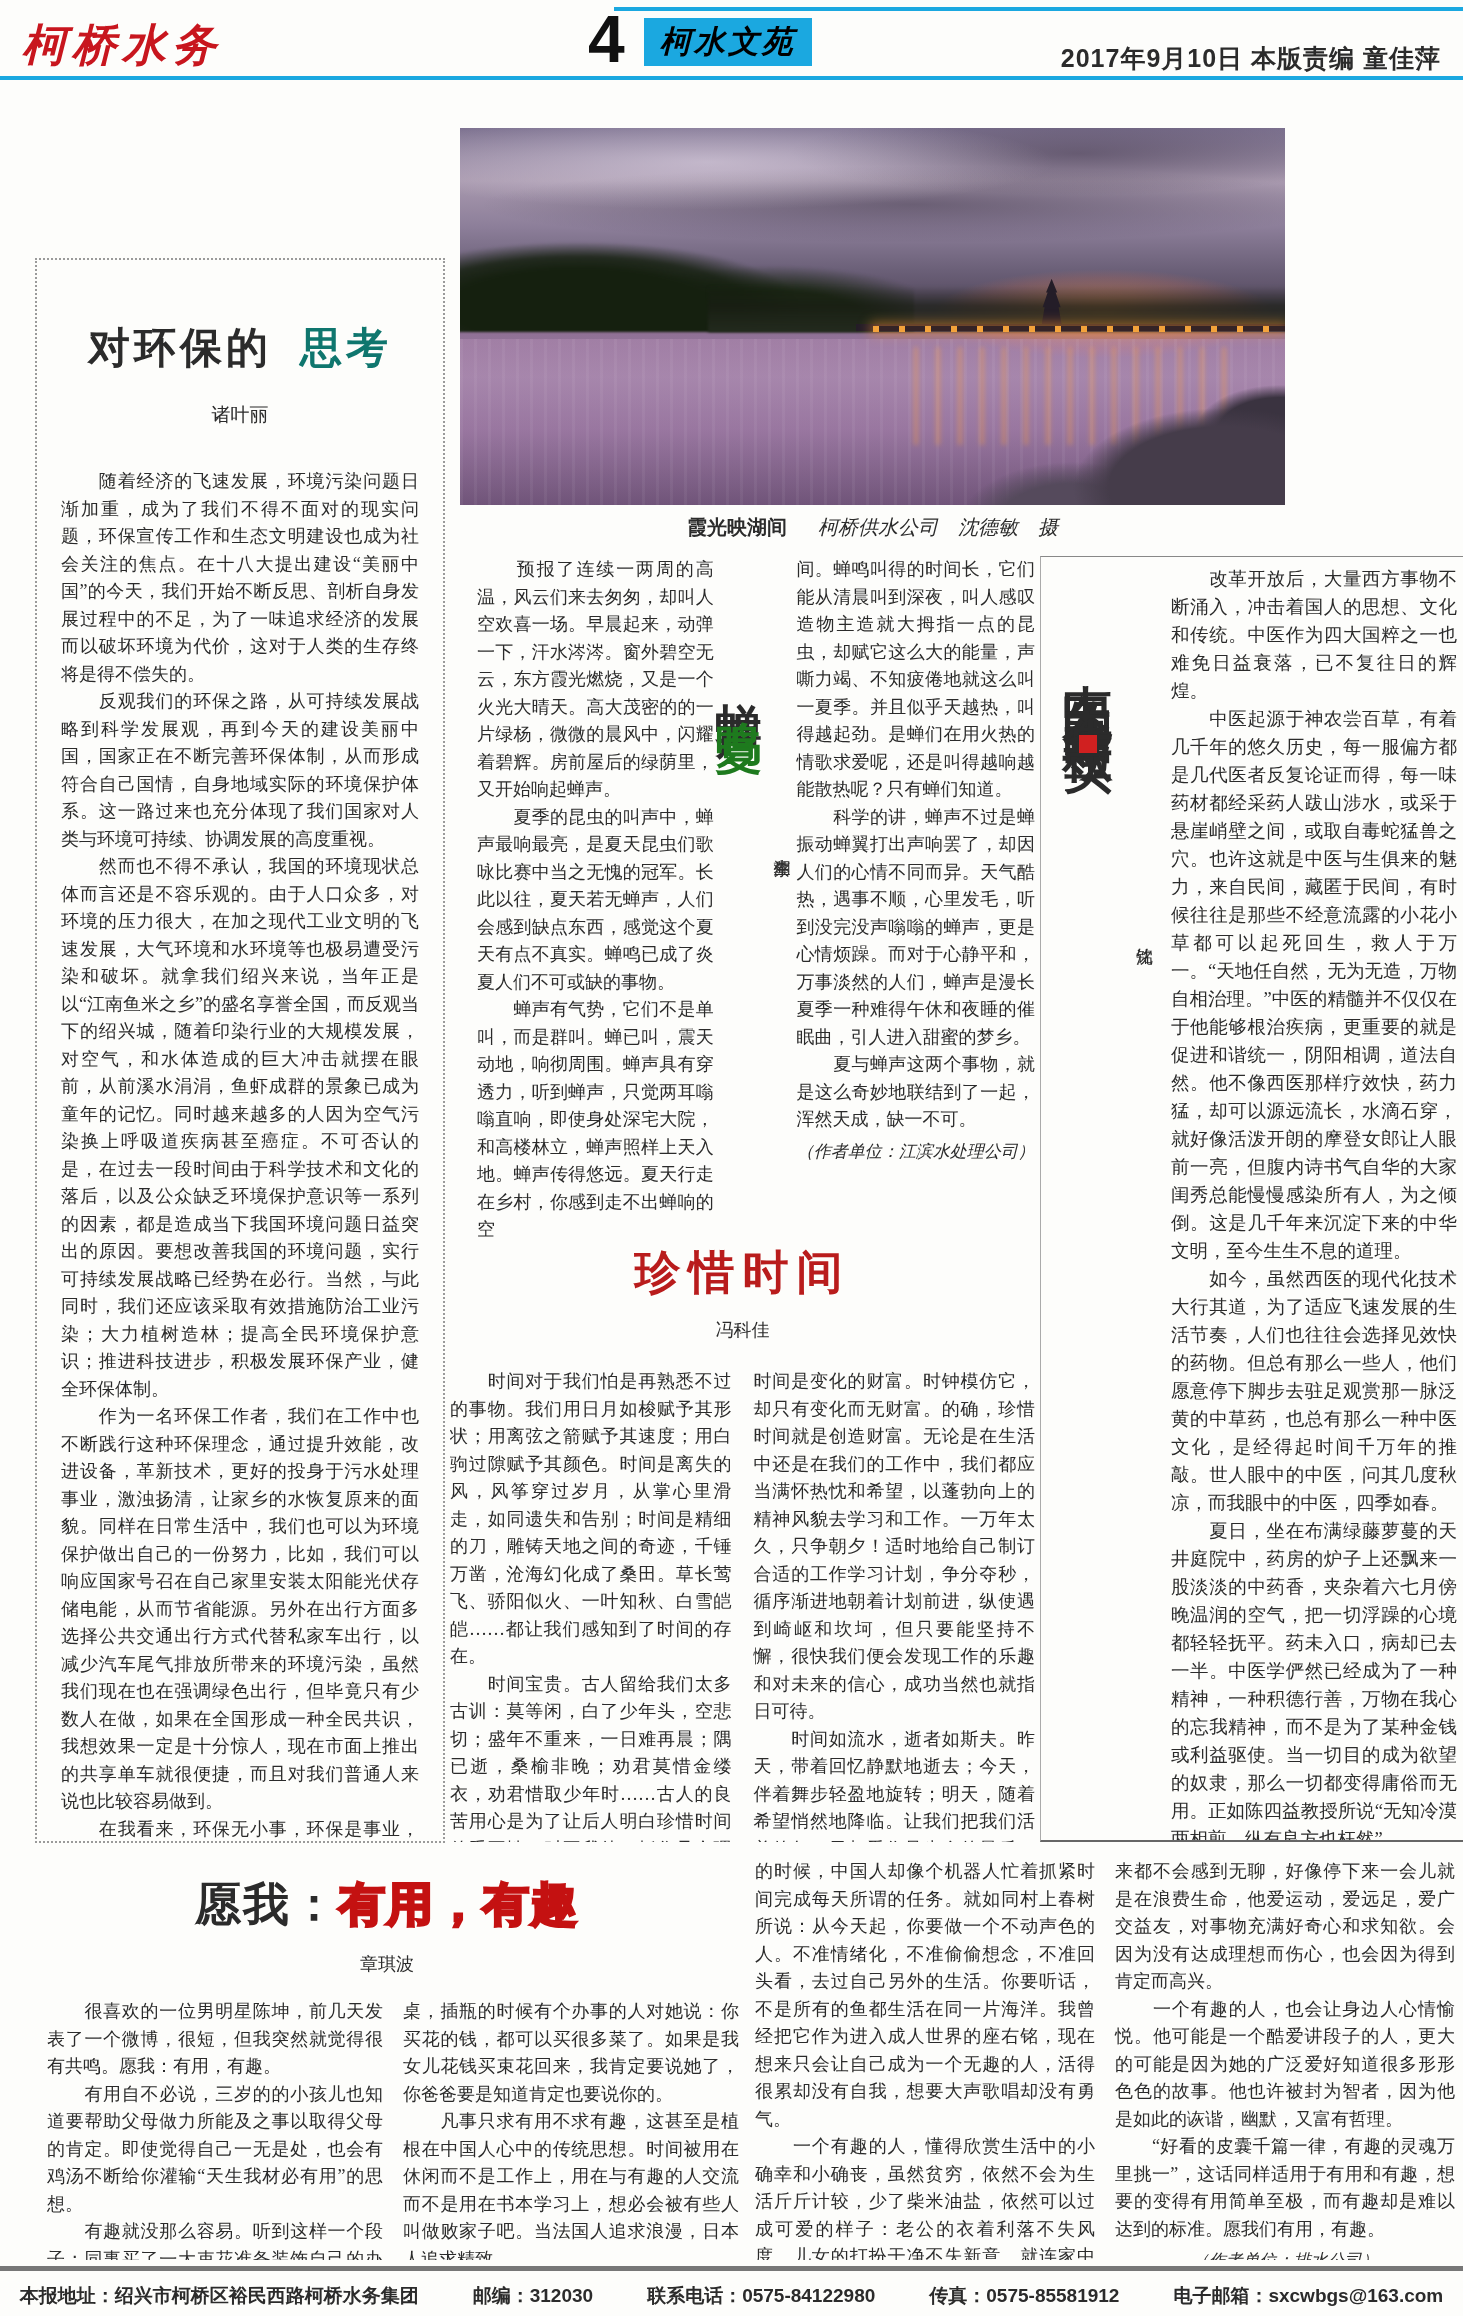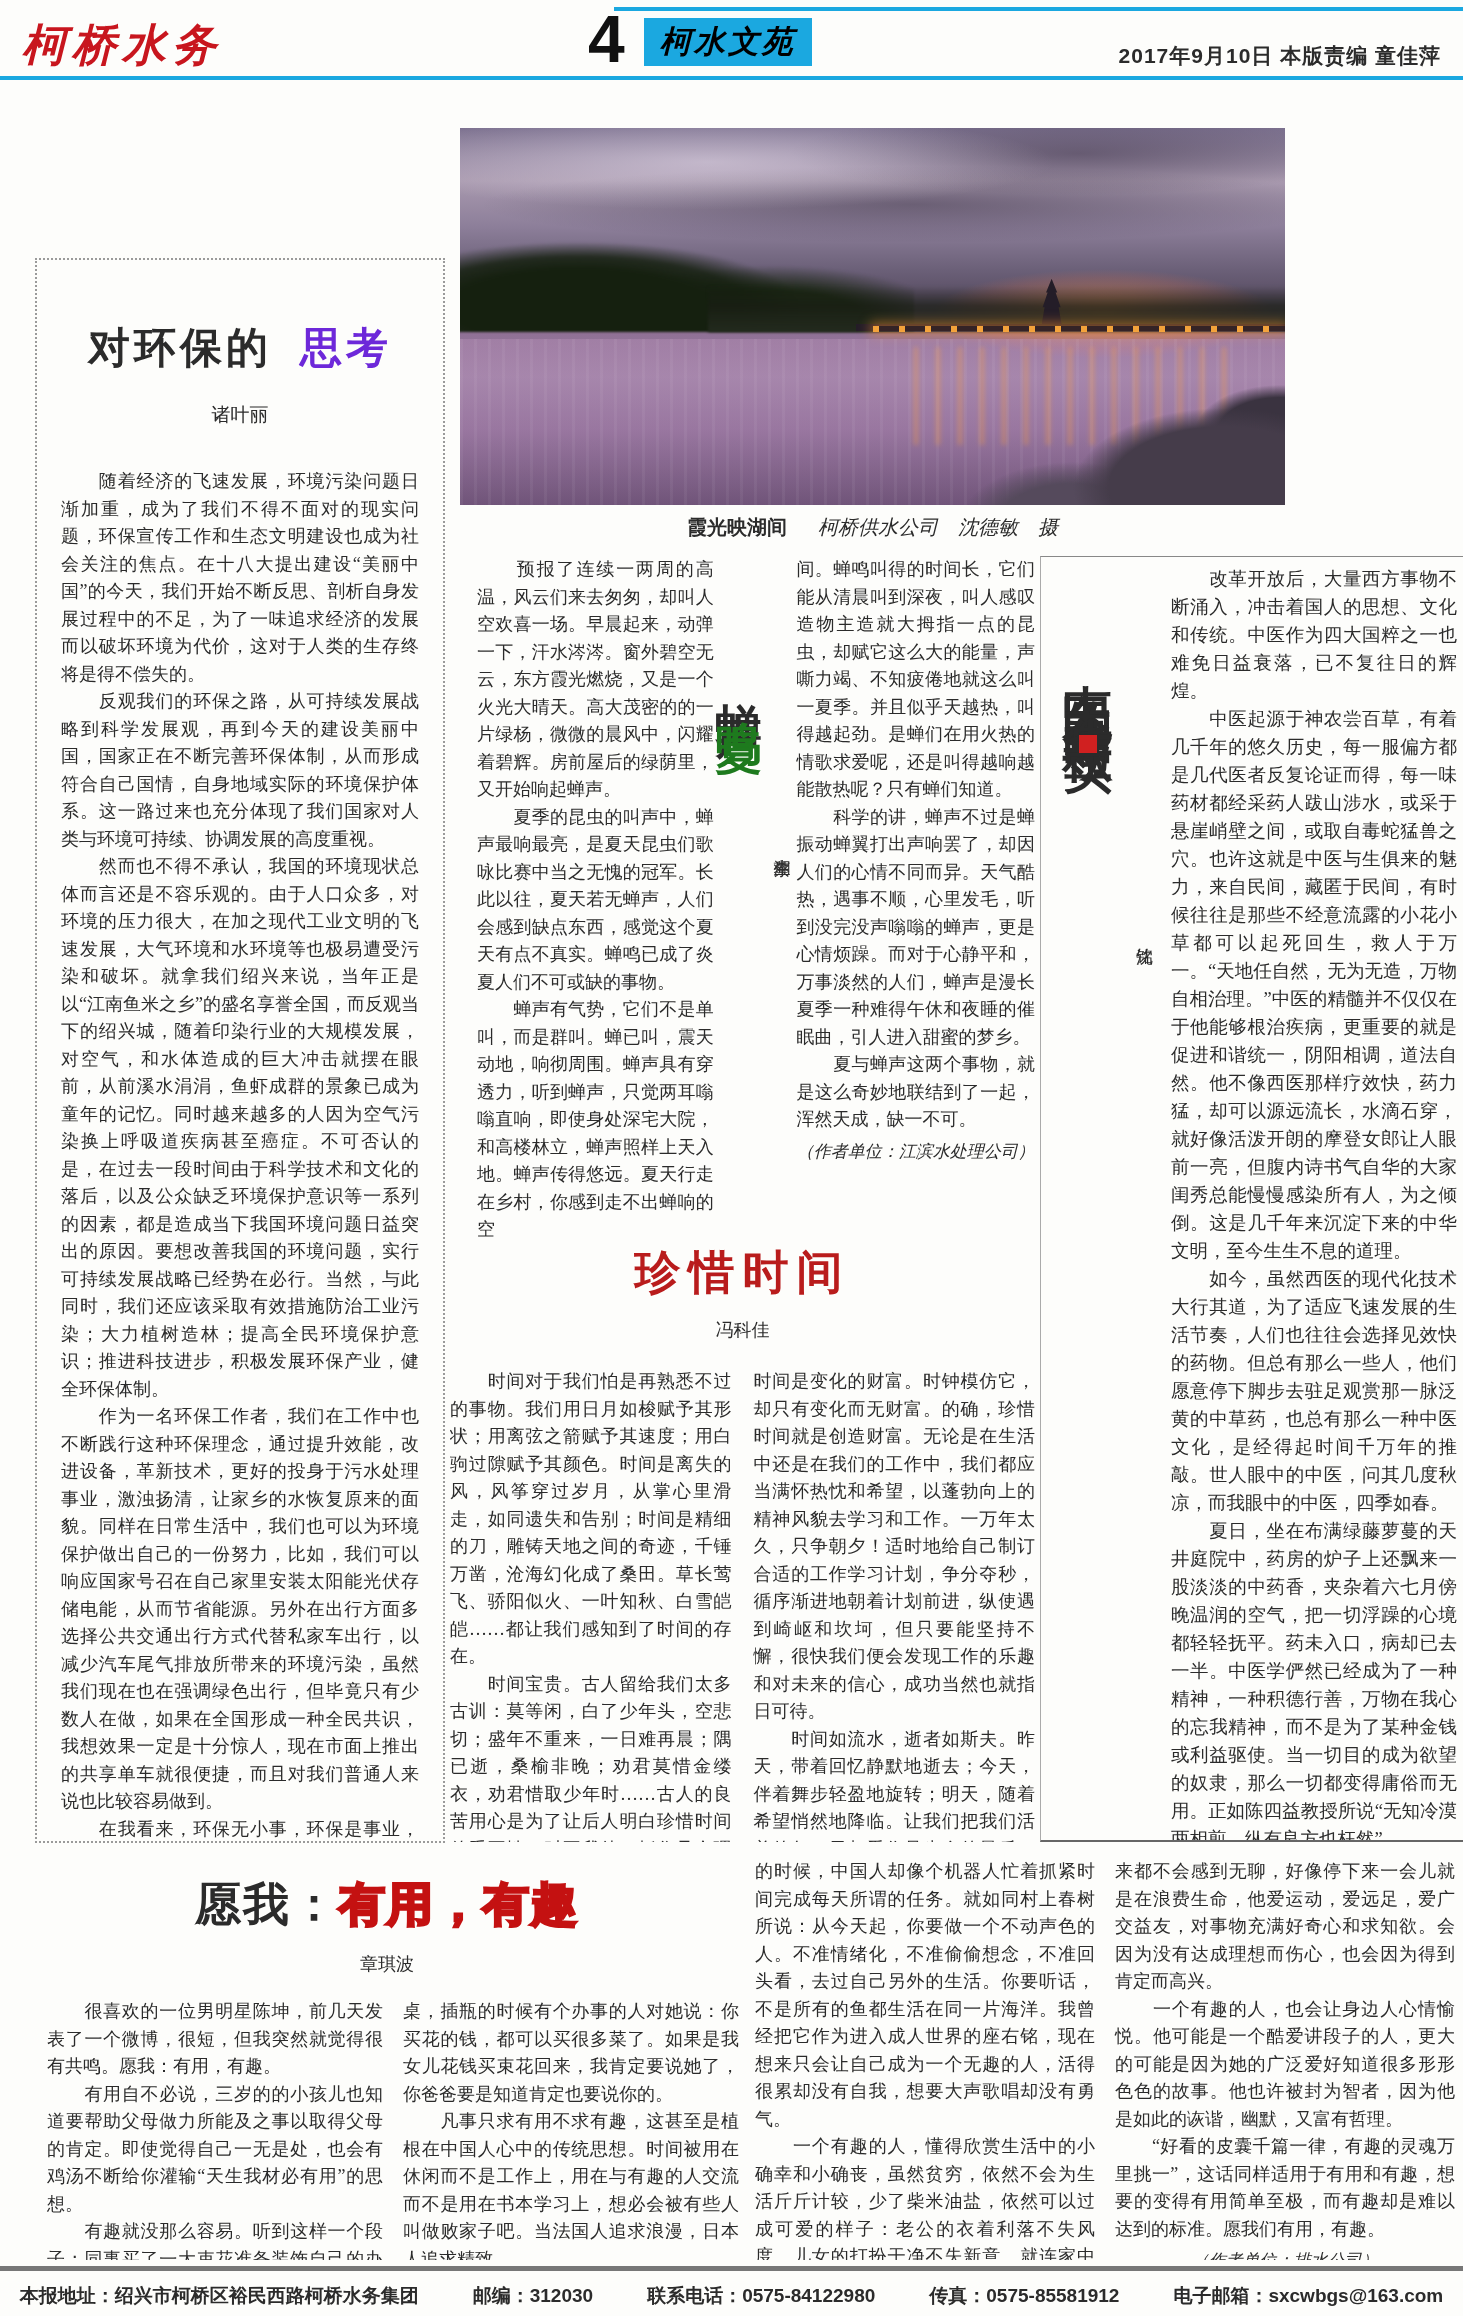--- a/index.html
+++ b/index.html
@@ -7,21 +7,21 @@
         font-family:"Liberation Serif","DejaVu Serif",serif;color:#2b2b2b;}
   
   .masthead{position:absolute;left:22px;top:16px;font-size:44px;font-weight:bold;
             font-style:italic;color:#c8161e;letter-spacing:6px;font-family:"DejaVu Serif",serif;}
   .cyan-topline{position:absolute;left:614px;top:7px;width:849px;height:4px;background:#1ba8e0;}
   .page-number{position:absolute;left:588px;top:6px;font-size:66px;font-weight:900;
                font-family:"Liberation Sans",sans-serif;color:#111;line-height:1;}
   .section-box{position:absolute;left:644px;top:18px;width:168px;height:48px;background:#1ba8e0;
                color:#000000;font-size:31px;font-weight:bold;font-style:italic;display:flex;
                align-items:center;justify-content:center;letter-spacing:3px;}
-  .header-date{position:absolute;right:22px;top:42px;font-size:21px;font-weight:bold;
+  .header-date{position:absolute;right:22px;top:42px;font-size:25px;font-weight:bold;
                font-family:"Liberation Sans",sans-serif;letter-spacing:1px;}
   .header-rule{position:absolute;left:0;top:76px;width:1463px;height:4px;background:#1ba8e0;}
   
   .photo{position:absolute;left:460px;top:128px;width:825px;height:377px;overflow:hidden;
          background:linear-gradient(180deg,#7d7290 0%,#a899ae 14%,#8d7f9a 26%,#6a5f77 38%,#55495e 47%,#8e6f94 54%,#a184a8 66%,#97769f 80%,#6d5476 100%);}
   .photo .cloud1{position:absolute;left:0;top:0;width:100%;height:45%;
      background:radial-gradient(ellipse 60% 40% at 30% 20%,rgba(230,220,235,.55),transparent 70%),
                 radial-gradient(ellipse 50% 35% at 75% 15%,rgba(60,50,70,.5),transparent 70%),
                 radial-gradient(ellipse 70% 30% at 55% 45%,rgba(50,42,60,.45),transparent 75%);}
   .photo .glow{position:absolute;left:45%;top:30%;width:55%;height:35%;
@@ -52,21 +52,21 @@
   .photo-caption .cap-title{font-weight:bold;font-family:"Liberation Sans",sans-serif;}
   .photo-caption .cap-credit{margin-left:26px;font-style:italic;}
   
   .para{margin:0;text-align:justify;font-size:18px;line-height:27.5px;}
   .byline{margin-top:6px;text-align:center;font-size:17px;font-style:italic;}
   
   .env-box{position:absolute;left:35px;top:258px;width:410px;height:1585px;
            border:2px dotted #9a9a9a;box-sizing:border-box;padding:60px 24px 0 24px;overflow:hidden;}
   .env-title{text-align:center;font-size:42px;font-weight:bold;font-family:"DejaVu Sans",sans-serif;
              letter-spacing:4px;}
-  .env-title .red{color:#6d28d9;margin-left:28px;}
+  .env-title .red{color:#0f766e;margin-left:28px;}
   .env-author{text-align:center;font-size:19px;margin:26px 0 40px 0;}
   
   .cicada{position:absolute;left:455px;top:556px;width:580px;height:684px;display:flex;overflow:hidden;}
   .cicada .c-col1{width:246px;margin-left:22px;}
   .cicada .c-mid{width:86px;display:flex;justify-content:center;align-items:flex-start;padding-top:110px;}
   .cicada .c-col2{width:248px;margin-left:auto;}
   .v-title-cicada{writing-mode:vertical-rl;text-orientation:upright;font-size:46px;font-weight:bold;
                   font-family:"DejaVu Serif",serif;letter-spacing:10px;line-height:1;}
   .v-title-cicada .green{color:#1e7a1e;}
   .v-author{writing-mode:vertical-rl;text-orientation:upright;font-size:17px;margin-top:180px;margin-left:8px;}

